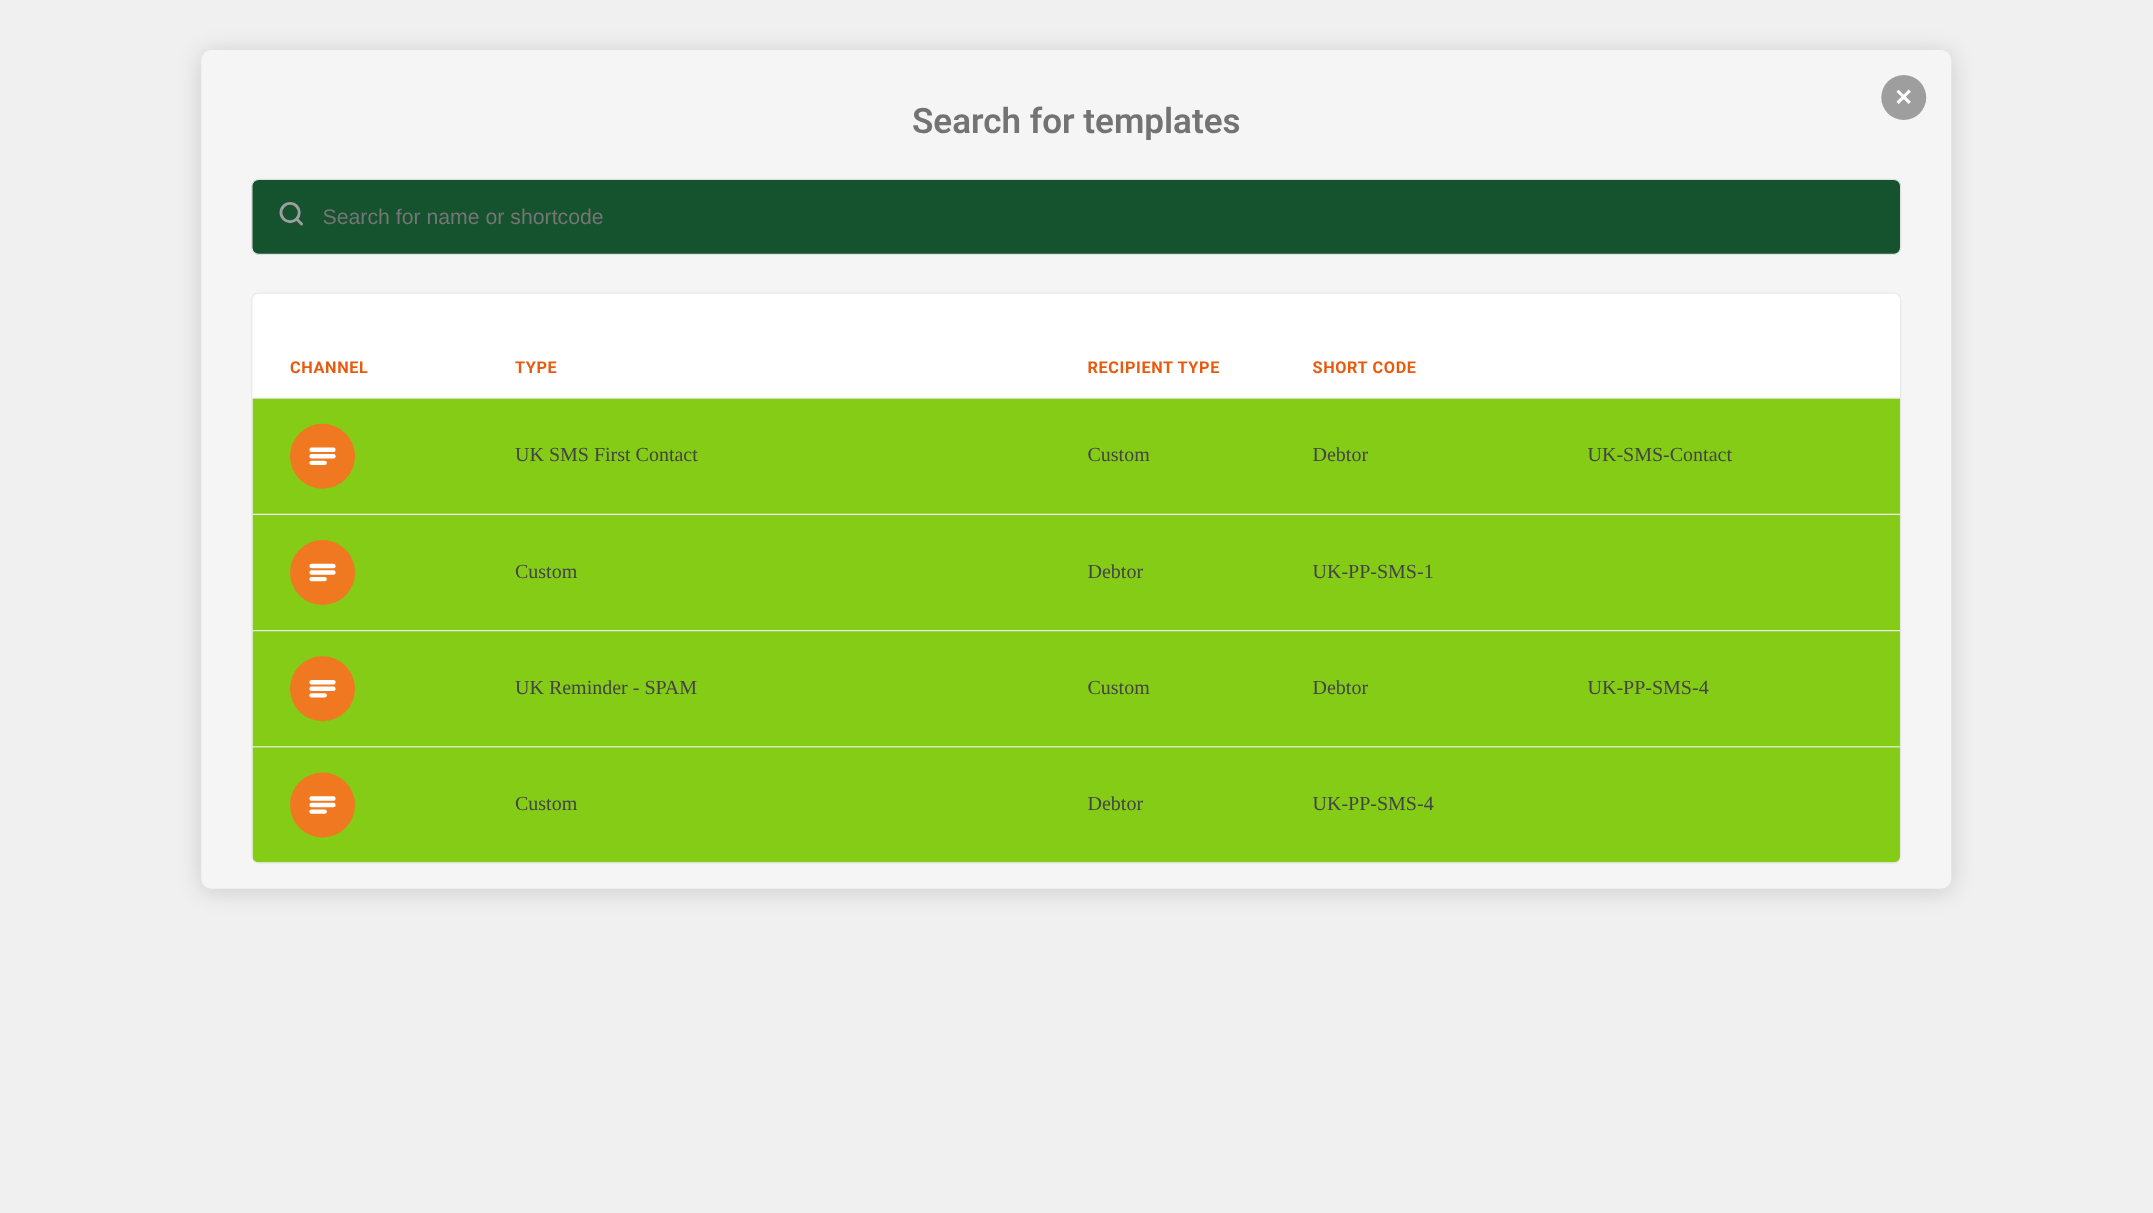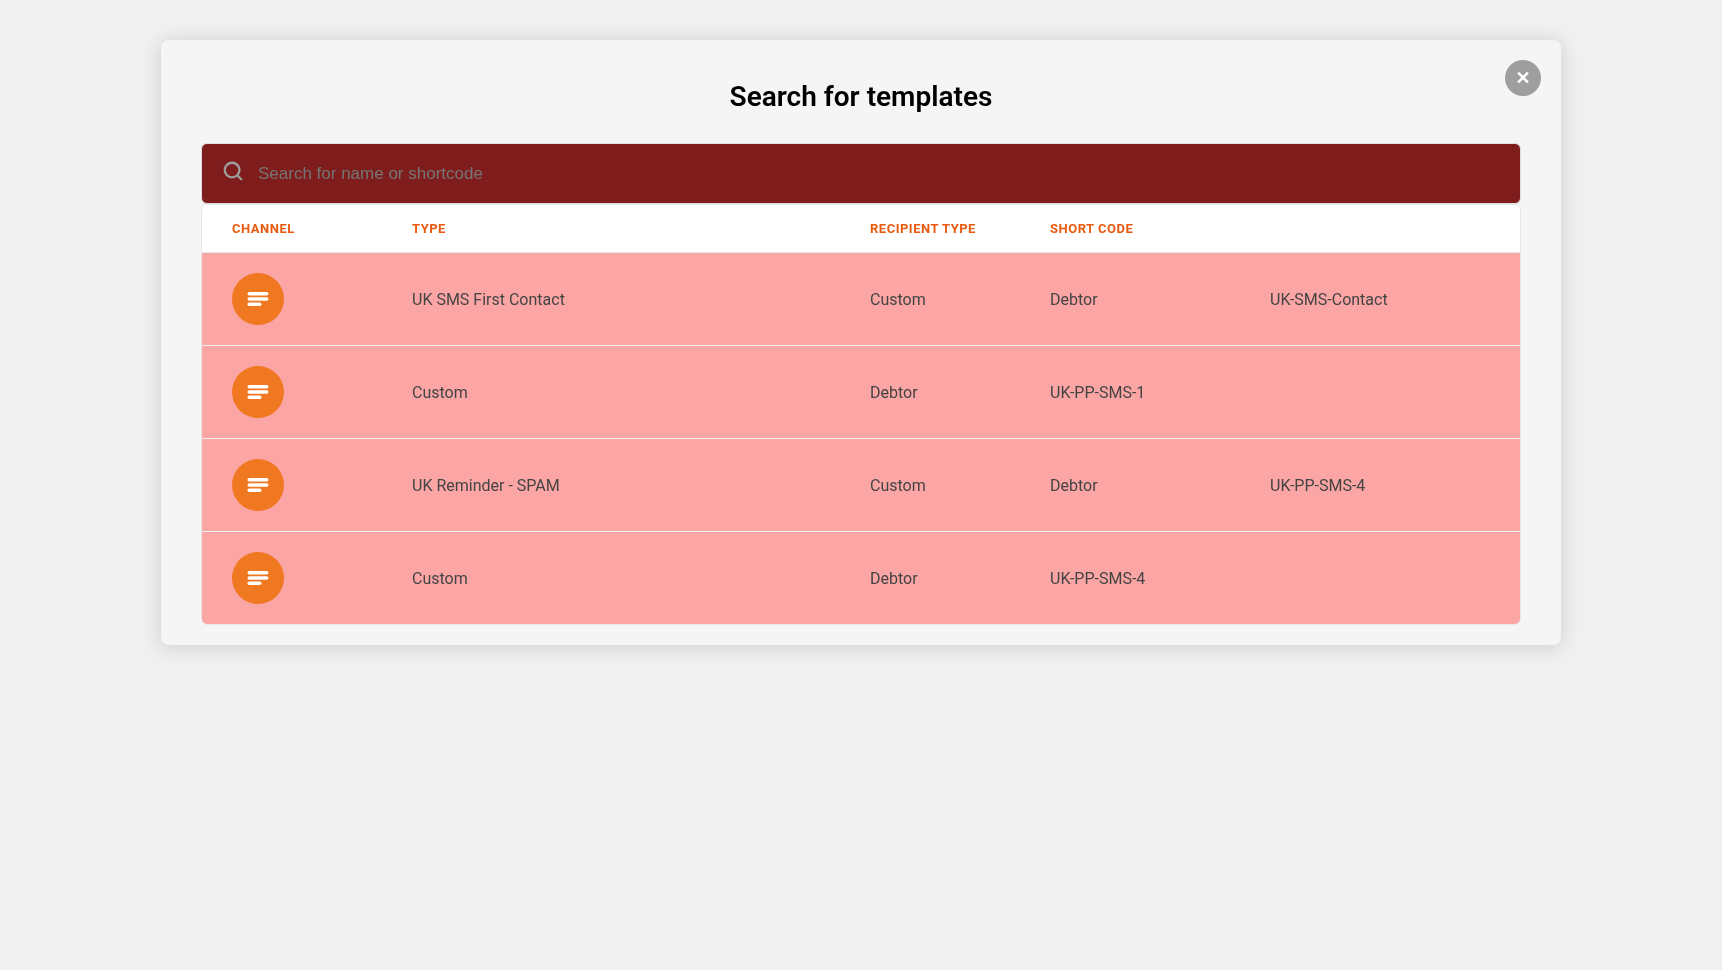--- a/index.html
+++ b/index.html
@@ -43,31 +43,32 @@
       justify-content: center;
       color: white;
       font-size: 18px;
       font-weight: bold;
     }
 
     .modal-title {
       text-align: center;
       font-size: 28px;
       font-weight: 600;
-      color: #000000;
+      color: #737373;
       margin-bottom: 30px;
     }
 
     .search-bar {
-      background: #7f1d1d;
+      background: #14532d;
       border: 1px solid #e0e0e0;
       border-radius: 6px;
       display: flex;
       align-items: center;
       padding: 16px 20px;
+      margin-bottom: 30px;
     }
 
     .search-icon-wrap {
       margin-right: 14px;
       color: #9e9e9e;
       font-size: 20px;
     }
 
     .search-input {
       border: none;
@@ -95,35 +96,37 @@
 
     .table-header-cell {
       font-size: 13px;
       font-weight: 700;
       color: #e85a0e;
       letter-spacing: 0.5px;
       text-transform: uppercase;
       display: flex;
       align-items: center;
       gap: 4px;
+      margin-top: 36px;
     }
 
     .sort-arrow {
       font-size: 11px;
     }
 
     .table-row {
       display: grid;
       grid-template-columns: 180px 1fr 180px 220px 220px;
       padding: 20px 30px;
       border-bottom: 1px solid #f0f0f0;
-      background: #fca5a5;
+      background: #84cc16;
       align-items: center;
       cursor: pointer;
       transition: background 0.15s;
+      font-family: Liberation Serif, serif;
     }
 
     .table-row:last-child {
       border-bottom: none;
     }
 
     .channel-icon {
       width: 52px;
       height: 52px;
       border-radius: 50%;

